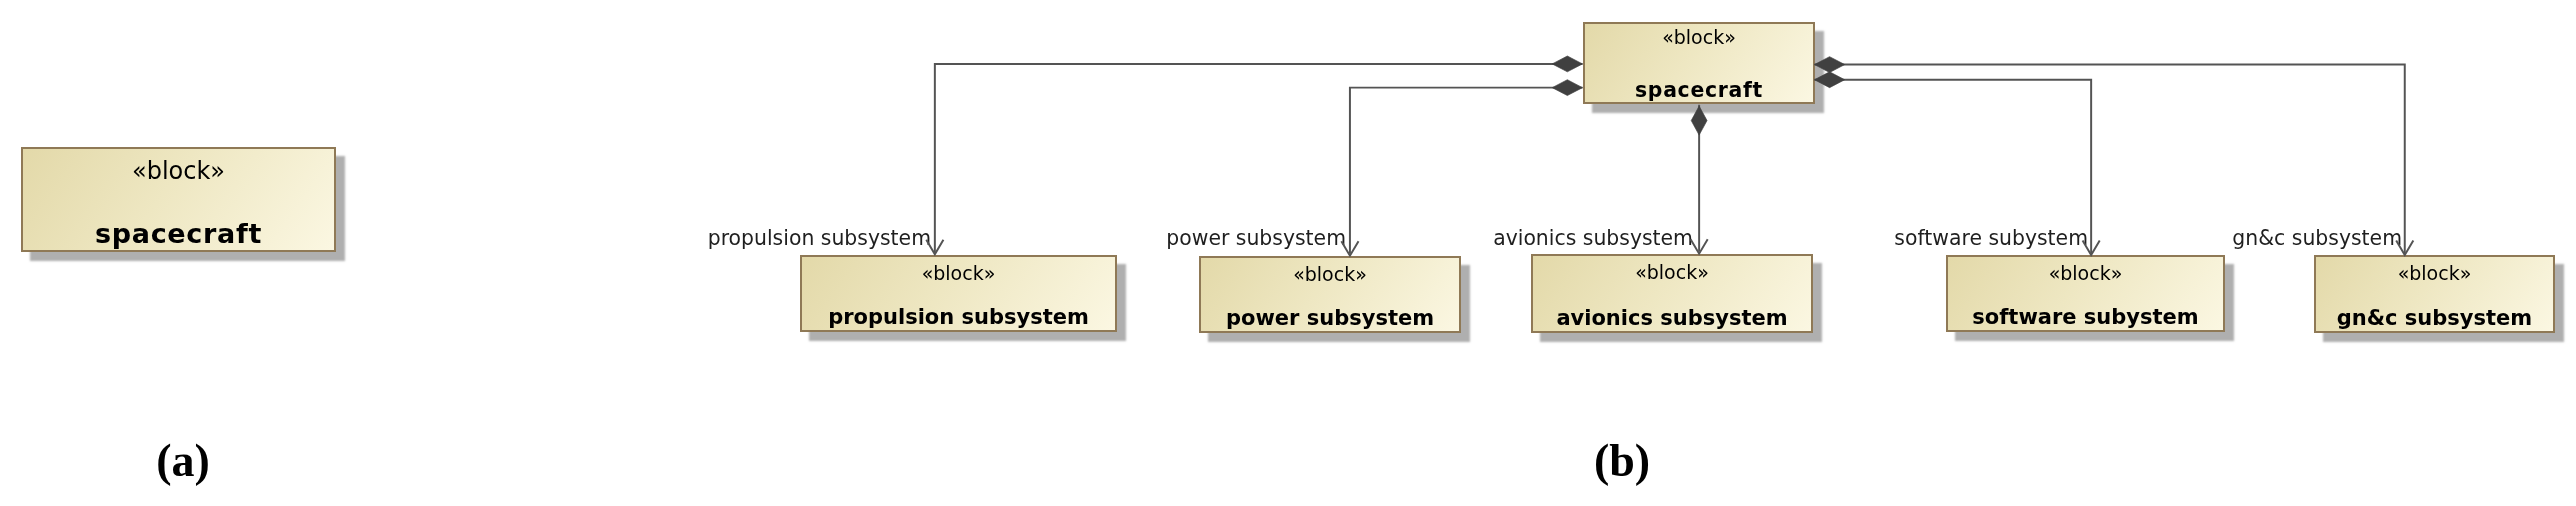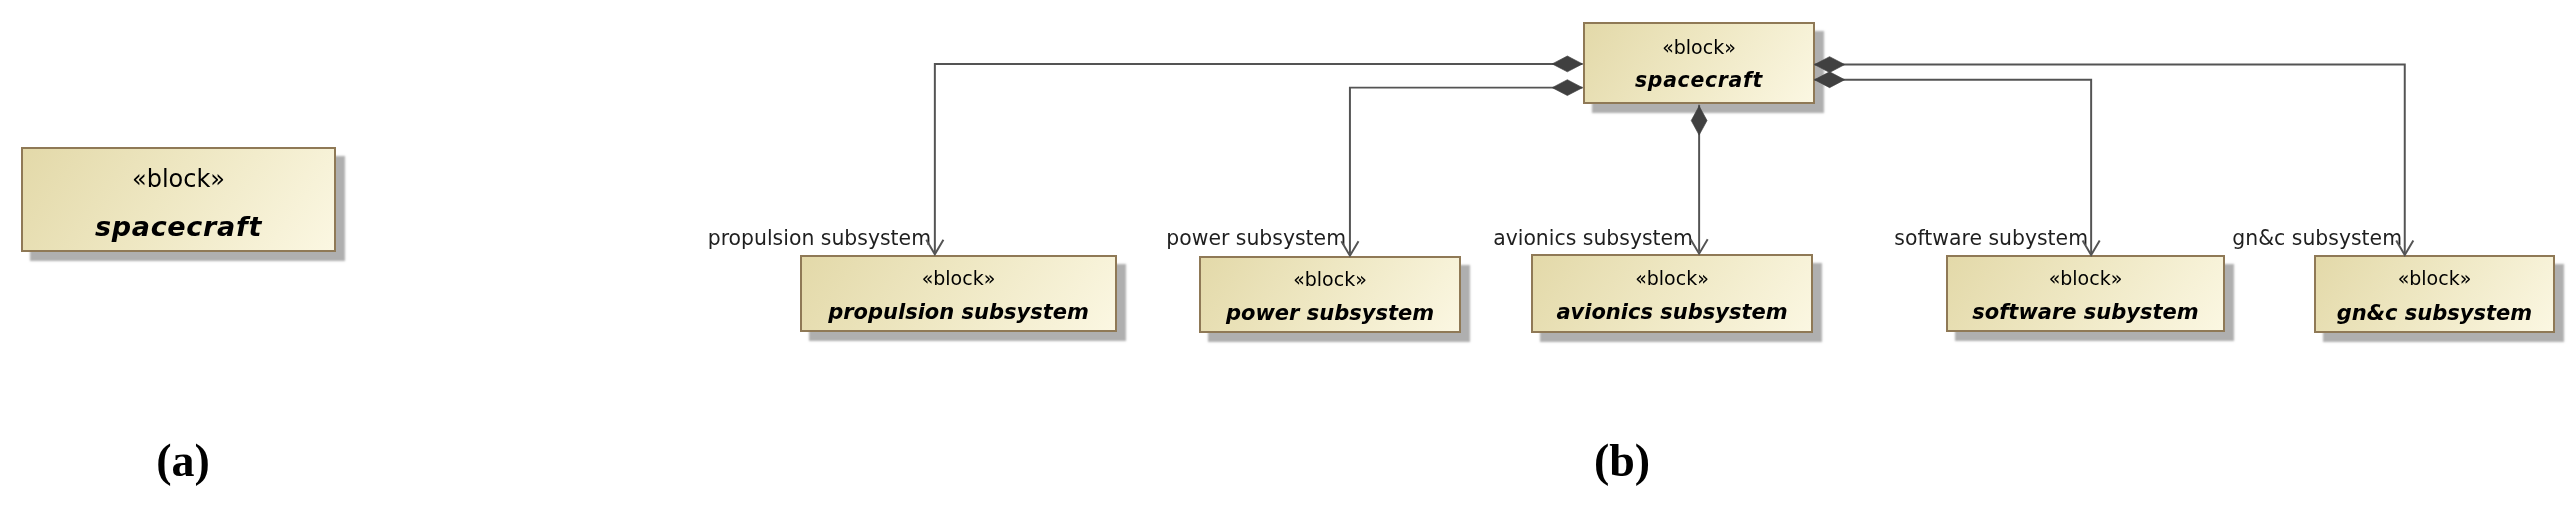--- a/index.html
+++ b/index.html
@@ -14,26 +14,26 @@
   
   .block{
     position:absolute;
     box-sizing:border-box;
     border:2px solid #8f7956;
     background:linear-gradient(125deg,#e3d9a9 0%,#eee7c2 45%,#fbf7e2 100%);
     box-shadow:9.2px 9.2px 2px rgba(110,110,110,0.55);
     display:flex;
     flex-direction:column;
     align-items:center;
-    justify-content:center;
+    justify-content:space-between;
     text-align:center;
     color:#000;
   }
   .block .stereo{font-weight:400; white-space:nowrap;}
-  .block .bname{font-weight:700; white-space:nowrap;font-style:italic;}
+  .block .bname{font-weight:700; white-space:nowrap;}
 
   
   .block-a{left:21px; top:147px; width:315px; height:105px; row-gap:16px; padding-top:8px;}
   .block-a .stereo{font-size:24px; line-height:29px;}
   .block-a .bname{font-size:27px; line-height:33px; letter-spacing:0.7px;}
 
   
   .block-parent{left:1583px; top:22.4px; width:232px; height:82px; row-gap:9.2px; padding-top:1.3px;}
   .block-parent .stereo{font-size:19px; line-height:22.4px;}
   .block-parent .bname{font-size:20.4px; line-height:24px; letter-spacing:0.7px;}

